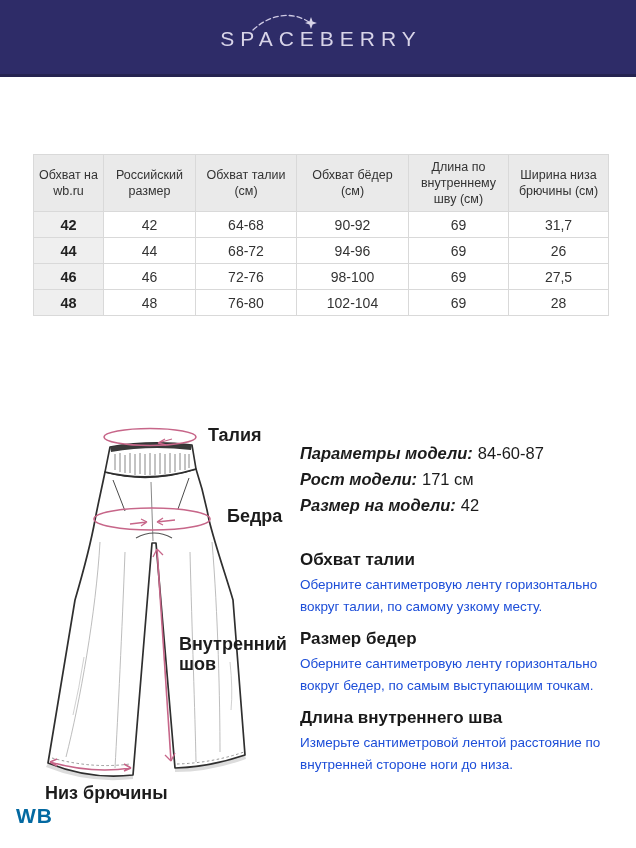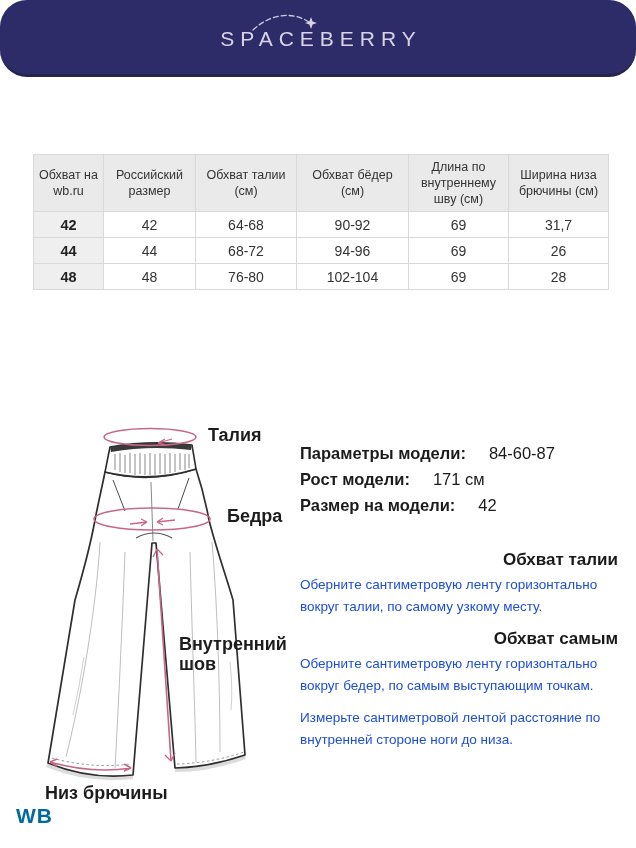--- a/index.html
+++ b/index.html
@@ -6,21 +6,21 @@
   html,body { background:#ffffff; }
   .page {
     position:relative; width:636px; height:848px;
     background:#ffffff; overflow:hidden;
     font-family:"Liberation Sans", sans-serif;
     color:#222;
   }
   
   .brand-header {
     position:absolute; left:0; top:0; width:636px; height:77px;
-    background:#2e2c68; border-bottom:3px solid #252350;border-radius:27px;
+    background:#2e2c68; border-bottom:3px solid #252350;
   }
   .brand-logo {
     position:absolute; left:0; top:27px; width:636px;
     text-align:center; font-size:21px; font-weight:400;
     letter-spacing:6px; color:#d8d4e8; text-indent:6px;
   }
   .comet { position:absolute; left:250px; top:9px; }
   
   table.size-table {
     position:absolute; left:33px; top:154px; width:575px;
@@ -52,26 +52,26 @@
   .watermark {
     position:absolute; left:16px; top:804px;
     font-size:21px; font-weight:700; color:#0369a1; letter-spacing:1px;
   }
   
   .model-info {
     position:absolute; left:300px; top:444px; width:320px;
     font-size:16.5px; color:#1b1b1b;
   }
   .model-info .line { margin-bottom:7px; line-height:19px; }
-  .model-info .lbl { font-weight:700; margin-right:23px; }
+  .model-info .lbl { font-weight:700; margin-right:5px;font-style:italic; }
   .model-info .val { font-weight:400; }
   .measure-guide { position:absolute; left:300px; top:549px; width:318px; }
   .measure-guide h3 {
     font-size:17px; font-weight:700; color:#191919;
-    line-height:21px; margin:0 0 4px;text-align:right;
+    line-height:21px; margin:0 0 4px;
   }
   .measure-guide p {
     font-size:13.5px; line-height:21.5px; color:#1d4ed8; margin:0 0 11px;
   }
 </style>
 </head>
 <body>
 
 <div class="page">
 
@@ -111,20 +111,28 @@
         <td>69</td>
         <td>31,7</td>
       </tr>
       <tr>
         <td class="size-col">44</td>
         <td>44</td>
         <td>68-72</td>
         <td>94-96</td>
         <td>69</td>
         <td>26</td>
+      </tr>
+      <tr>
+        <td class="size-col">46</td>
+        <td>46</td>
+        <td>72-76</td>
+        <td>98-100</td>
+        <td>69</td>
+        <td>27,5</td>
       </tr>
       <tr>
         <td class="size-col">48</td>
         <td>48</td>
         <td>76-80</td>
         <td>102-104</td>
         <td>69</td>
         <td>28</td>
       </tr>
     </tbody>
@@ -176,20 +184,21 @@
       <span class="lbl">Рост модели:</span><span class="val">171 см</span>
     </div>
     <div class="line">
       <span class="lbl">Размер на модели:</span><span class="val">42</span>
     </div>
   </div>
 
   <div class="measure-guide">
     <h3>Обхват талии</h3>
     <p>Оберните сантиметровую ленту горизонтально вокруг талии, по самому узкому месту.</p>
-    <h3>Обхват самым</h3>
+    <h3>Размер бедер</h3>
     <p>Оберните сантиметровую ленту горизонтально вокруг бедер, по самым выступающим точкам.</p>
+    <h3>Длина внутреннего шва</h3>
     <p>Измерьте сантиметровой лентой расстояние по внутренней стороне ноги до низа.</p>
   </div>
 
   <div class="watermark">WB</div>
 
 </div>
 
 </body></html>

